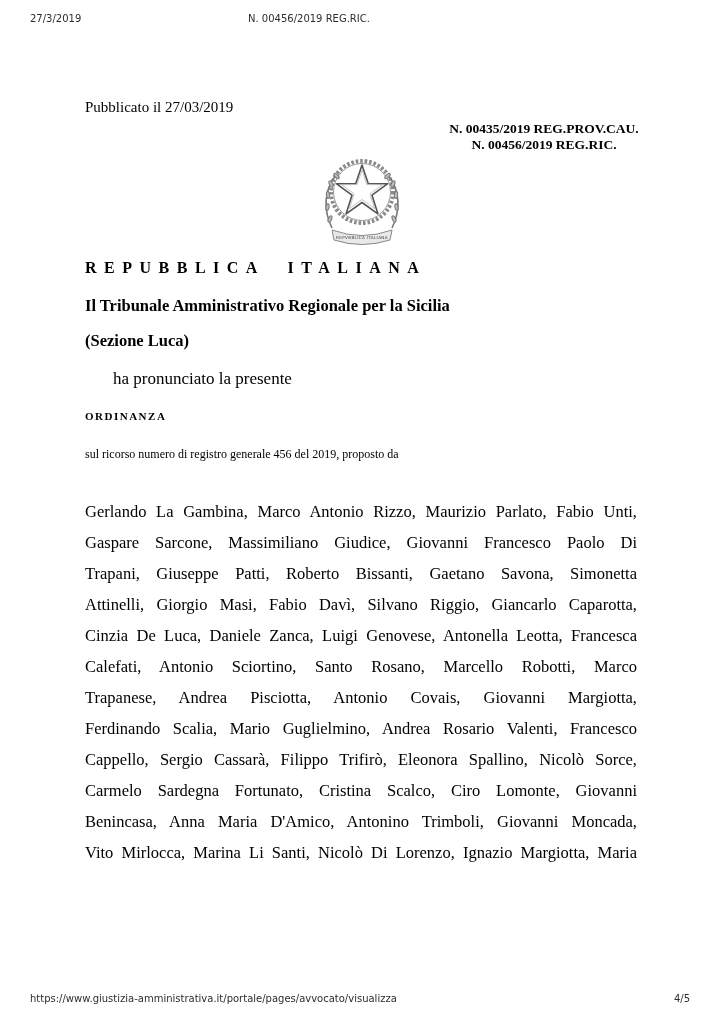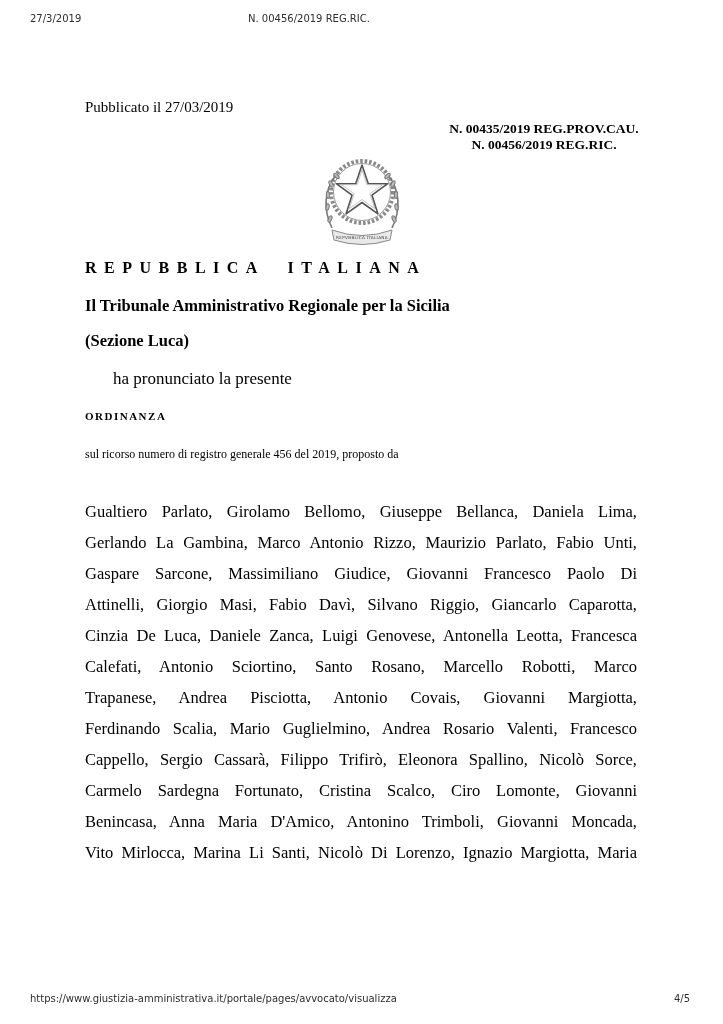--- a/index.html
+++ b/index.html
@@ -125,23 +125,23 @@
 
 <div id="section-line" class="center-col">(Sezione Luca)</div>
 
 <div id="pronounce">ha pronunciato la presente</div>
 
 <div id="order-title" class="center-col">ORDINANZA</div>
 
 <div id="case-line">sul ricorso numero di registro generale 456 del 2019, proposto da</div>
 
 <div id="applicants">
-  <div class="jline">Gualtiero Parlato, Girolamo Bellomo, Giuseppe Bellanca, Daniela Lima,</div>
   <div class="jline">Gerlando La Gambina, Marco Antonio Rizzo, Maurizio Parlato, Fabio Unti,</div>
   <div class="jline">Gaspare Sarcone, Massimiliano Giudice, Giovanni Francesco Paolo Di</div>
+  <div class="jline">Trapani, Giuseppe Patti, Roberto Bissanti, Gaetano Savona, Simonetta</div>
   <div class="jline">Attinelli, Giorgio Masi, Fabio Davì, Silvano Riggio, Giancarlo Caparotta,</div>
   <div class="jline">Cinzia De Luca, Daniele Zanca, Luigi Genovese, Antonella Leotta, Francesca</div>
   <div class="jline">Calefati, Antonio Sciortino, Santo Rosano, Marcello Robotti, Marco</div>
   <div class="jline">Trapanese, Andrea Pisciotta, Antonio Covais, Giovanni Margiotta,</div>
   <div class="jline">Ferdinando Scalia, Mario Guglielmino, Andrea Rosario Valenti, Francesco</div>
   <div class="jline">Cappello, Sergio Cassarà, Filippo Trifirò, Eleonora Spallino, Nicolò Sorce,</div>
   <div class="jline">Carmelo Sardegna Fortunato, Cristina Scalco, Ciro Lomonte, Giovanni</div>
   <div class="jline">Benincasa, Anna Maria D'Amico, Antonino Trimboli, Giovanni Moncada,</div>
   <div class="jline">Vito Mirlocca, Marina Li Santi, Nicolò Di Lorenzo, Ignazio Margiotta, Maria</div>
 </div>

